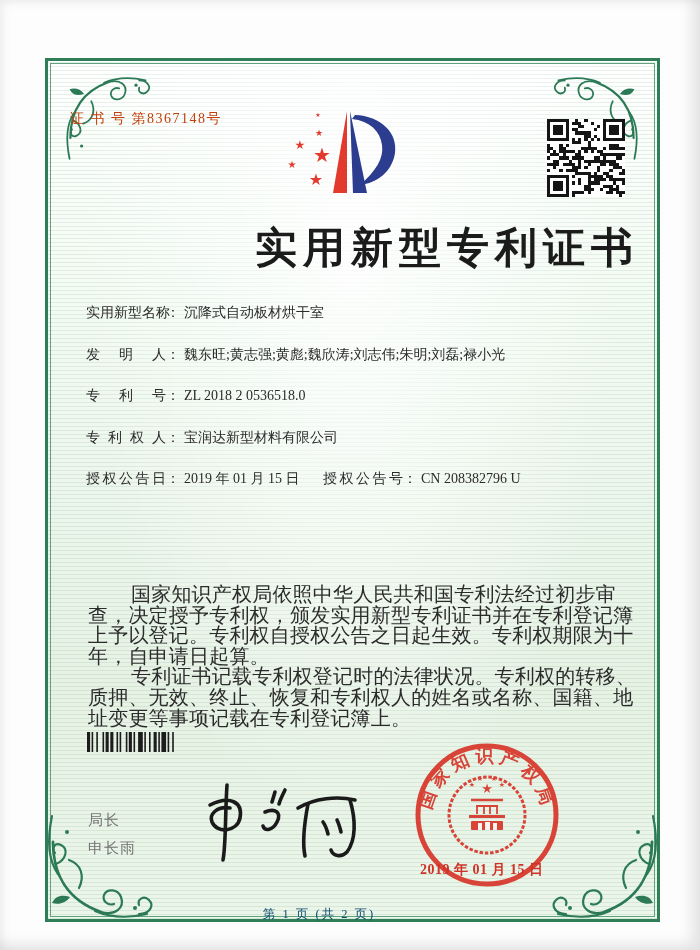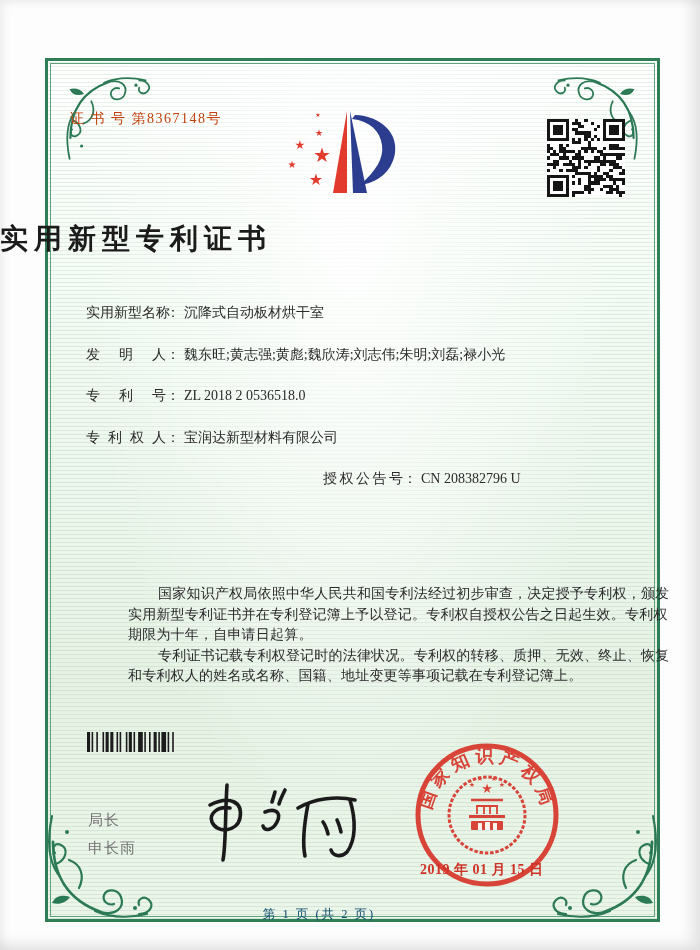--- a/index.html
+++ b/index.html
@@ -9,30 +9,30 @@
   
   #frame{position:absolute;left:45px;top:58px;width:615px;height:864px;box-sizing:border-box;
     border:3px solid #2f7e58;
     background-image:
       radial-gradient(ellipse at 50% 22%, rgba(255,255,255,.85), rgba(255,255,255,0) 62%),
       repeating-linear-gradient(0deg, rgba(104,168,128,.17) 0 1px, rgba(104,168,128,0) 1px 4px),
       linear-gradient(180deg,#ffffff 0%,#f3faf3 30%,#e7f2e5 72%,#ebf5e9 100%);}
   #frame .inner-line{position:absolute;inset:2px;border:1px solid #5fa37d;}
   svg{display:block}
   .certno{position:absolute;left:70px;top:110px;font-size:14px;letter-spacing:1.5px;color:#c2410c;}
-  .title{position:absolute;left:0;top:220px;width:639px;text-align:left;font-size:28px;
+  .title{position:absolute;left:0;top:220px;width:639px;text-align:right;font-size:42px;
     font-weight:600;letter-spacing:6px;color:#1b1b1b;}
   #logo{position:absolute;left:285px;top:103px;}
   #qr{position:absolute;left:547px;top:119px;width:78px;height:78px;background:#fff;}
   .fields{position:absolute;left:86px;top:304px;width:556px;font-size:14px;}
   .frow{height:41.5px;position:relative;white-space:nowrap;}
   .lbl{display:inline-block;width:80px;text-align:justify;text-align-last:justify;}
   .colon{margin-right:4px;}
   .pair2{position:absolute;left:237px;top:0;}
-  .paras{position:absolute;left:88px;top:584px;width:552px;font-size:14px;line-height:20.6px;margin-left:40px;}
+  .paras{position:absolute;left:88px;top:584px;width:552px;font-size:20px;line-height:20.6px;}
   .paras p{margin:0;text-indent:2.15em;letter-spacing:.2px;}
   #barcode{position:absolute;left:86px;top:732px;}
   .director{position:absolute;left:88px;top:806px;font-family:"Liberation Sans","DejaVu Sans",sans-serif;
     font-size:15px;line-height:28px;letter-spacing:1px;color:#737373;}
   #sig{position:absolute;left:185px;top:770px;}
   .seal{position:absolute;left:413px;top:741px;width:148px;height:148px;opacity:.93;}
   .sealdate{position:absolute;left:420px;top:861px;font-size:14px;font-weight:bold;
     color:#cf3327;letter-spacing:.5px;z-index:5;}
   .footer{position:absolute;left:0;top:906px;width:638px;text-align:center;font-size:12.5px;
     letter-spacing:2px;color:#0c4a6e;}
@@ -392,20 +392,21 @@
   <div class="frow">
     <span class="lbl">发明人</span><span class="colon">：</span><span class="val">魏东旺;黄志强;黄彪;魏欣涛;刘志伟;朱明;刘磊;禄小光</span>
   </div>
   <div class="frow">
     <span class="lbl">专利号</span><span class="colon">：</span><span class="val">ZL 2018 2 0536518.0</span>
   </div>
   <div class="frow">
     <span class="lbl">专利权人</span><span class="colon">：</span><span class="val">宝润达新型材料有限公司</span>
   </div>
   <div class="frow">
+    <span><span class="lbl">授权公告日</span><span class="colon">：</span><span class="val">2019 年 01 月 15 日</span></span>
     <span class="pair2"><span class="lbl">授权公告号</span><span class="colon">：</span><span class="val">CN 208382796 U</span></span>
   </div>
 </div>
 
 <div class="paras">
   <p>国家知识产权局依照中华人民共和国专利法经过初步审查，决定授予专利权，颁发实用新型专利证书并在专利登记簿上予以登记。专利权自授权公告之日起生效。专利权期限为十年，自申请日起算。</p>
   <p>专利证书记载专利权登记时的法律状况。专利权的转移、质押、无效、终止、恢复和专利权人的姓名或名称、国籍、地址变更等事项记载在专利登记簿上。</p>
 </div>
 
 <svg id="barcode" width="148" height="20">

